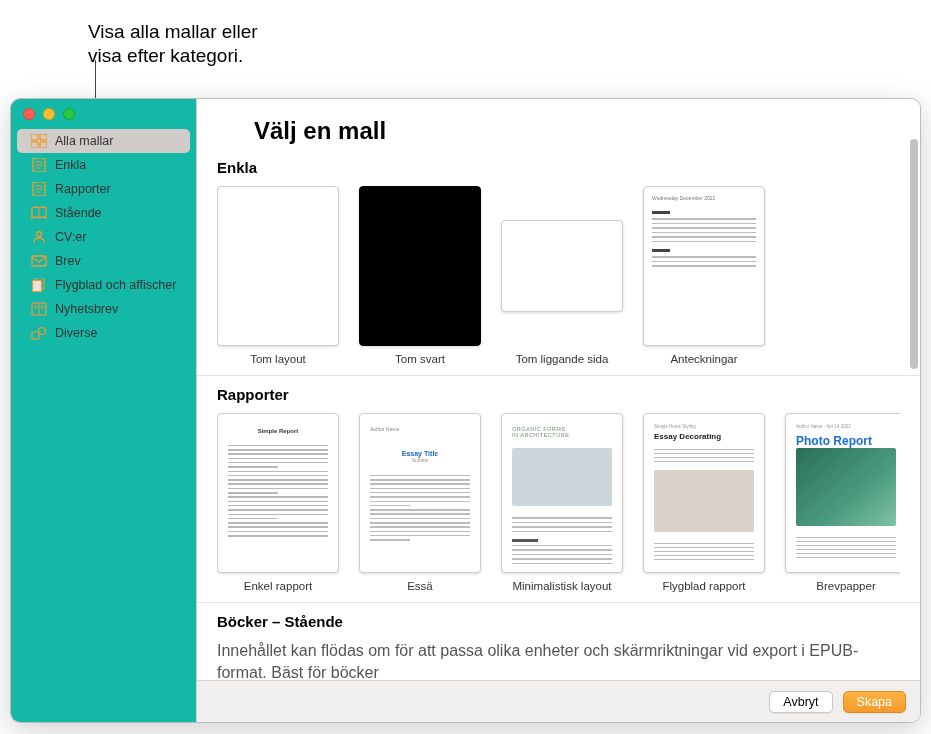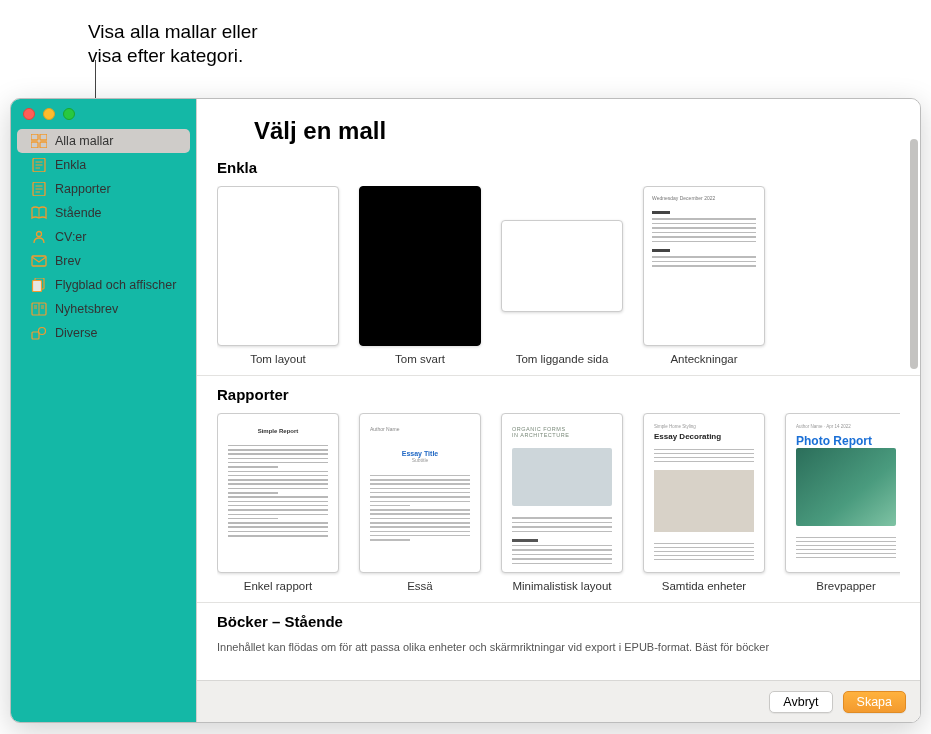--- a/index.html
+++ b/index.html
@@ -153,21 +153,21 @@
     white-space: nowrap;
   }
   .template-label.pill {
     background: #f39a2e;
     color: #fff;
     padding: 1px 10px;
     border-radius: 9px;
     font-weight: 500;
   }
   .section-desc {
-    font-size: 11px;
+    font-size: 16px;
     color: #555;
     margin-bottom: 8px;
     line-height: 1.35;
   }
   .divider {
     height: 1px;
     background: #e3e2e0;
     margin: 6px -20px 10px -20px;
   }
   .footer {
@@ -454,21 +454,21 @@
                   </div>
                   <div style="position:absolute;top:56px;left:10px;right:10px;height:62px;background:#d8d2c8;"></div>
                   <div style="position:absolute;top:126px;left:10px;right:10px;">
                     <div style="height:1.5px;background:#bcbcbc;margin:2.5px 0;"></div>
                     <div style="height:1.5px;background:#bcbcbc;margin:2.5px 0;"></div>
                     <div style="height:1.5px;background:#bcbcbc;margin:2.5px 0;"></div>
                     <div style="height:1.5px;background:#bcbcbc;margin:2.5px 0;"></div>
                     <div style="height:1.5px;background:#bcbcbc;margin:2.5px 0;"></div>
                   </div>
                 </div>
-                <div class="template-label">Samtida enheter</div>
+                <div class="template-label">Flygblad rapport</div>
               </div>
               <div class="template">
                 <div class="thumb">
                   <div style="position:absolute;top:10px;left:10px;font-size:4.5px;color:#999;">Author Name · Apr 14 2022</div>
                   <div style="position:absolute;top:20px;left:10px;font-size:12px;font-weight:800;color:#1a6fd6;">Photo Report</div>
                   <div style="position:absolute;top:34px;left:10px;right:10px;height:78px;background:linear-gradient(140deg,#2b6e5a,#4a9b7e 60%,#7fc3a4);border-radius:2px;"></div>
                   <div style="position:absolute;top:120px;left:10px;right:10px;">
                     <div style="height:1.5px;background:#bcbcbc;margin:2.5px 0;"></div>
                     <div style="height:1.5px;background:#bcbcbc;margin:2.5px 0;"></div>
                     <div style="height:1.5px;background:#bcbcbc;margin:2.5px 0;"></div>

